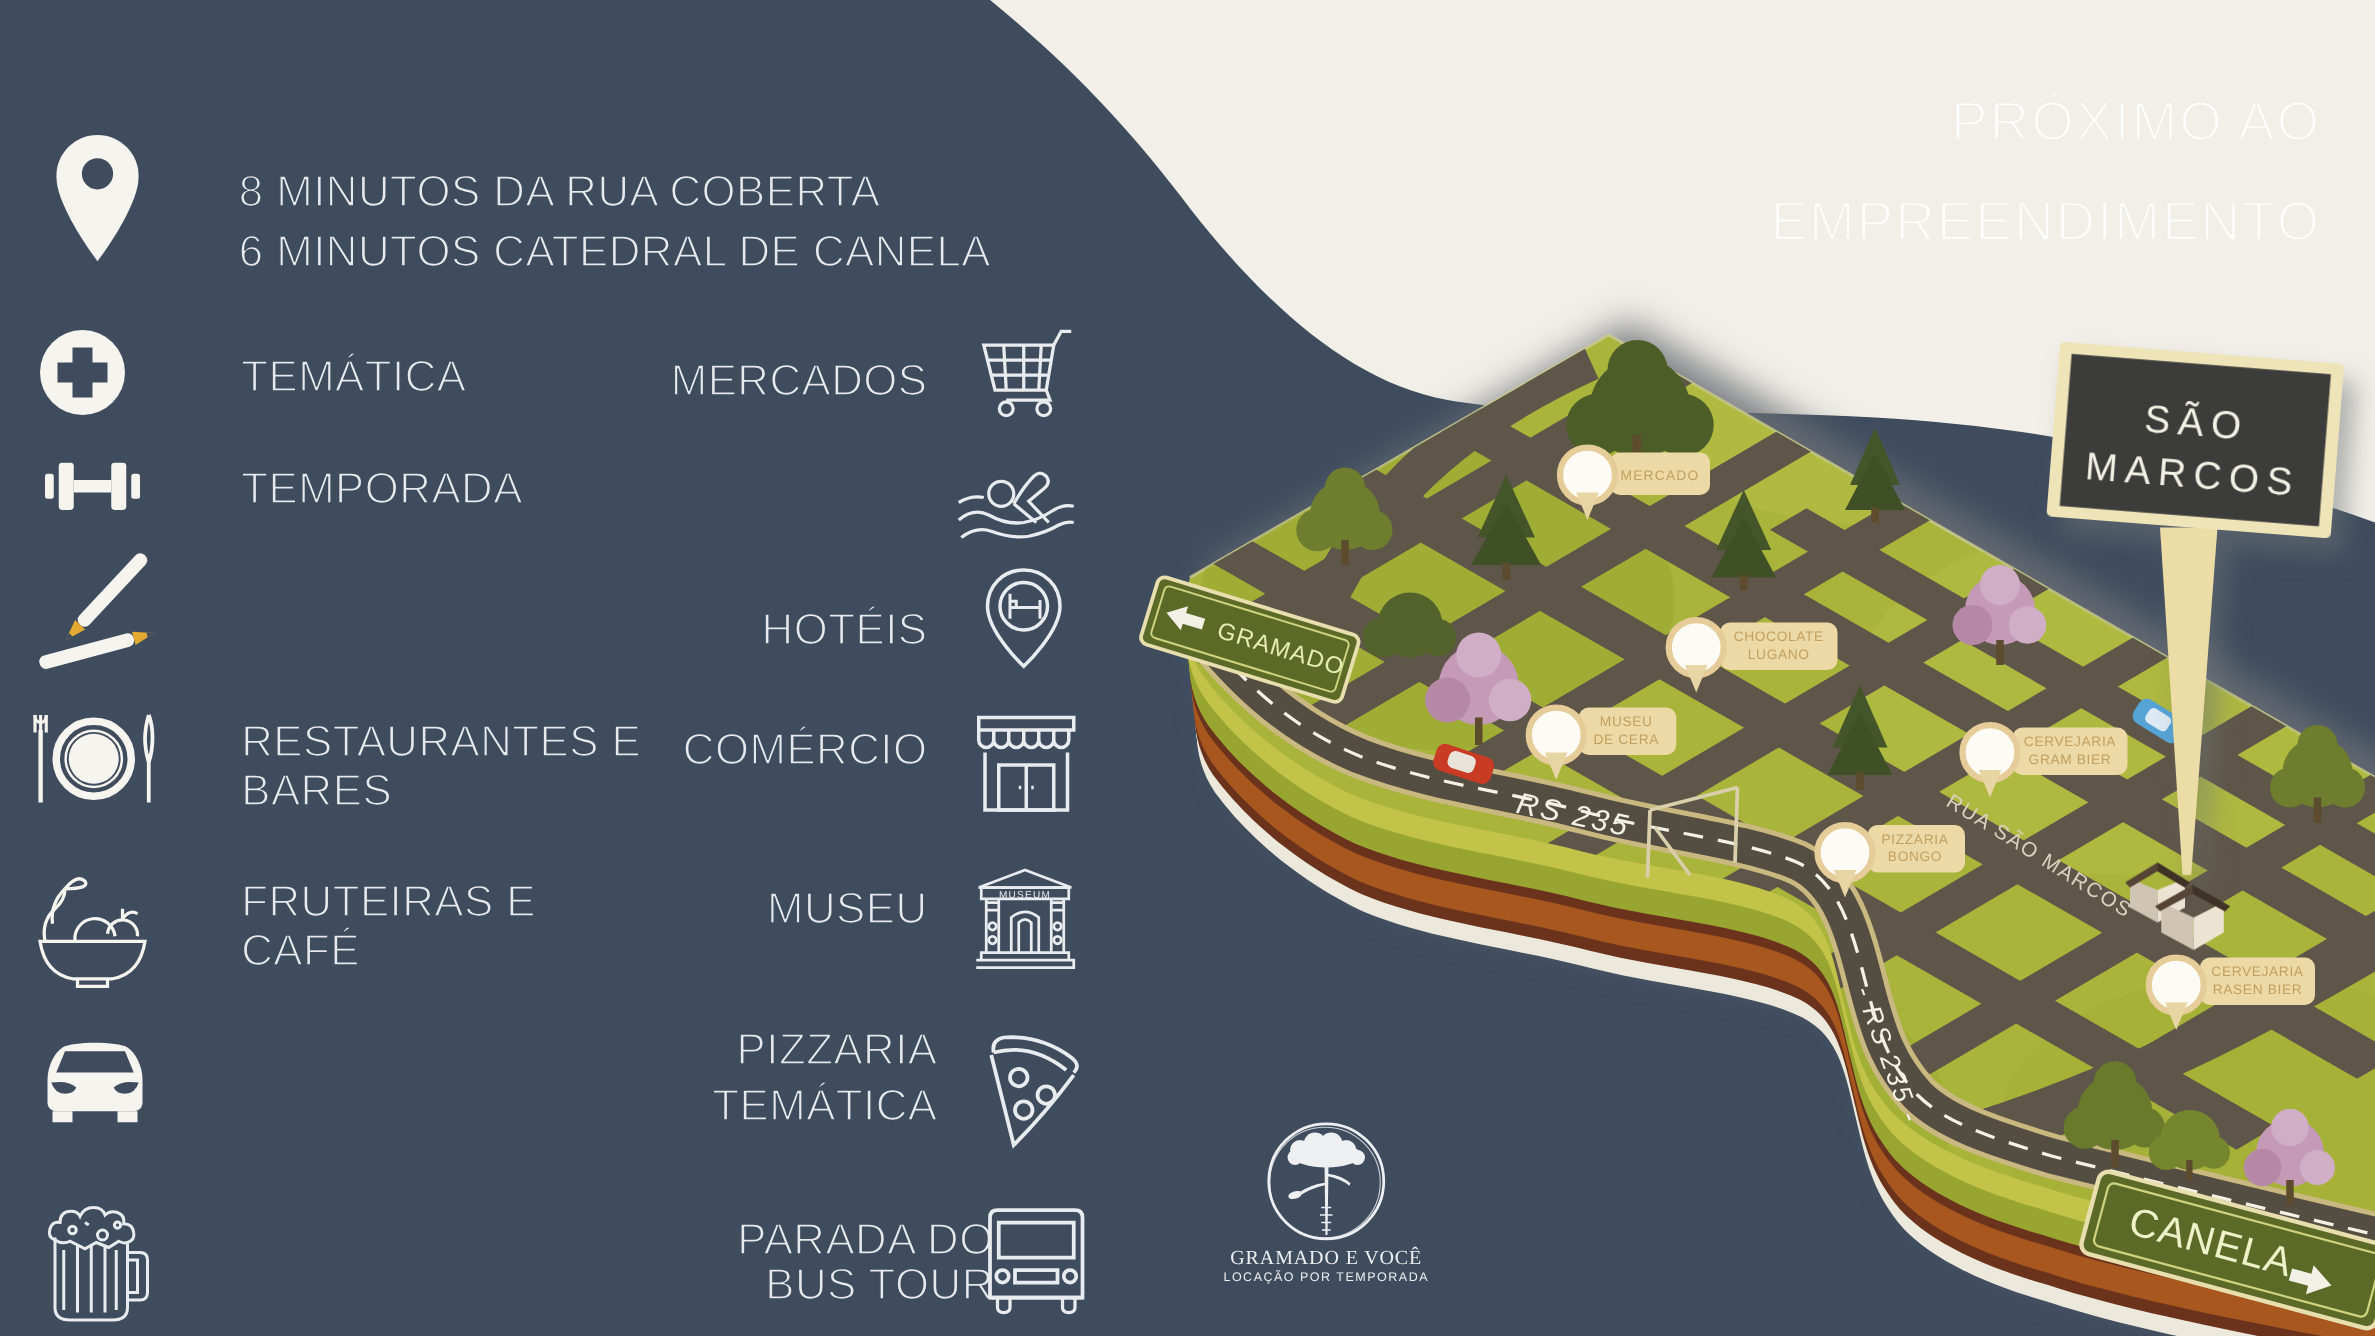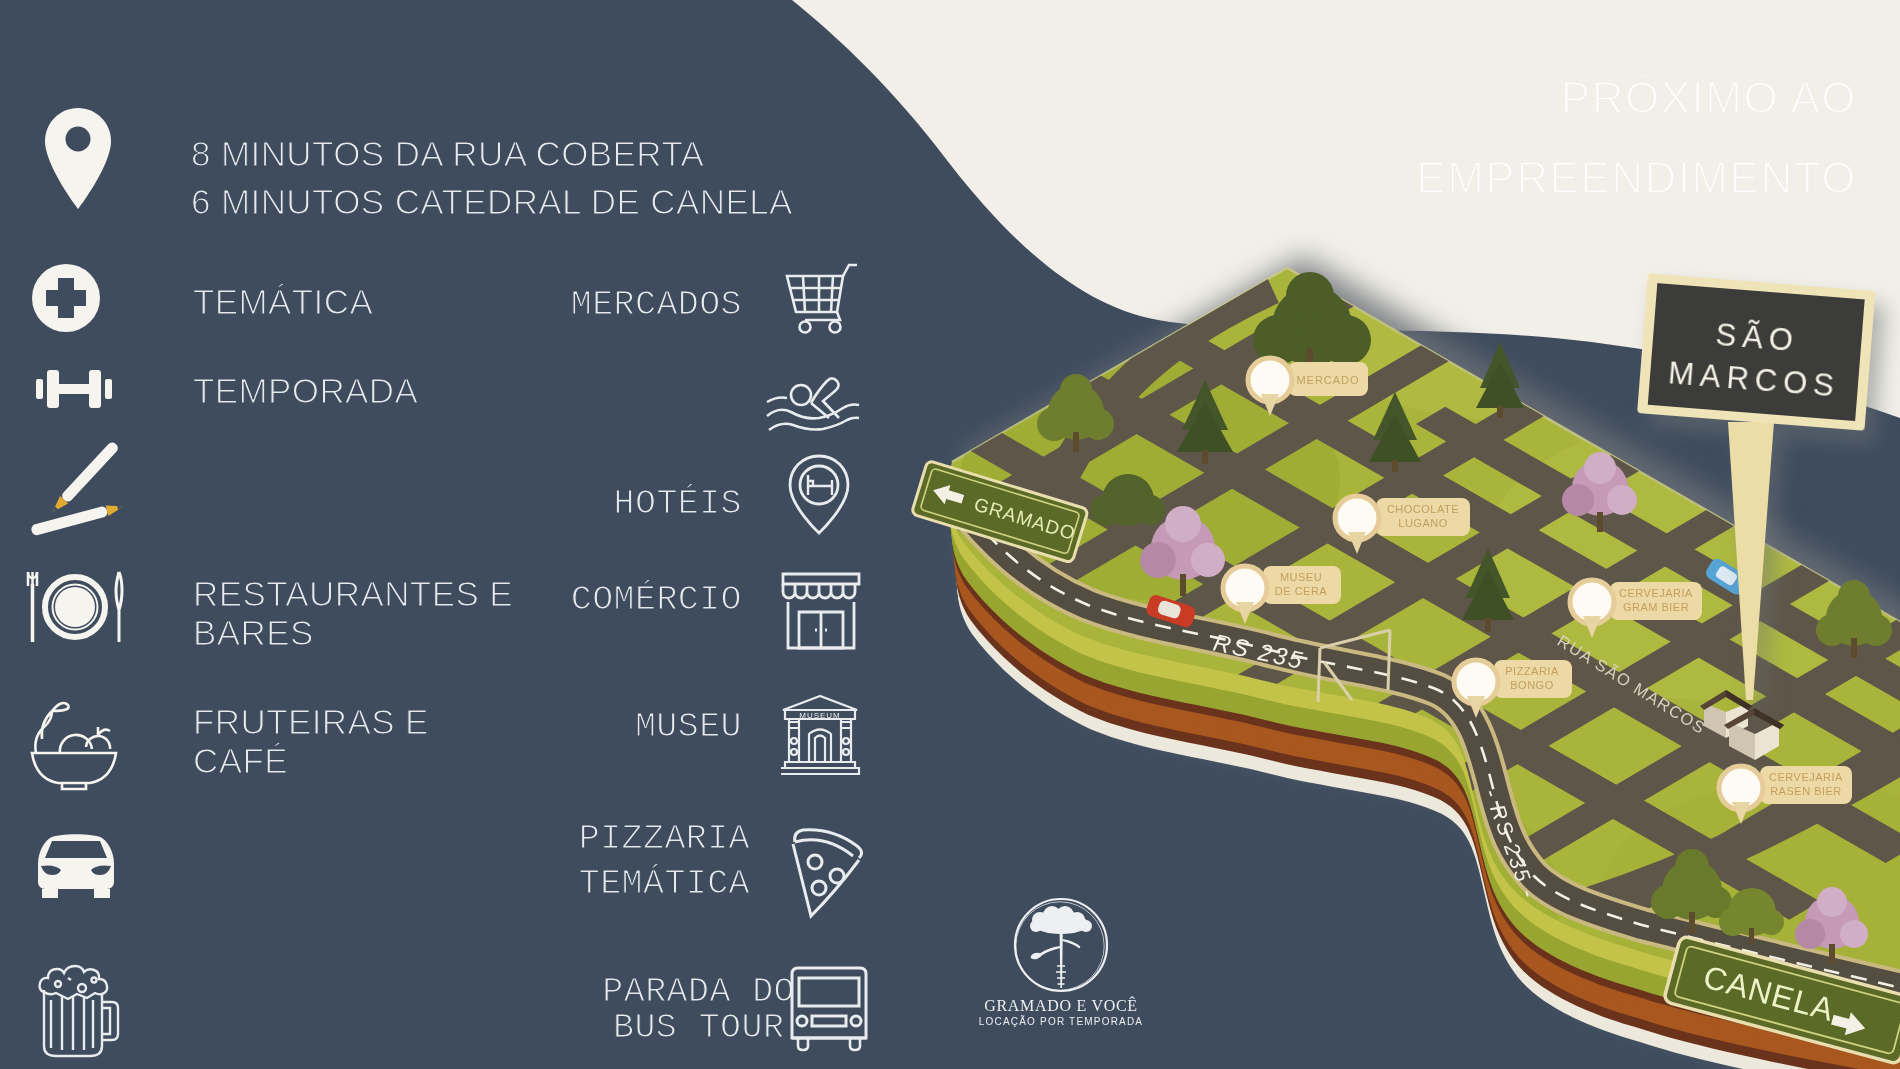--- a/index.html
+++ b/index.html
@@ -2,21 +2,21 @@
 <html lang="pt"><head>
 <meta charset="utf-8">
 <title>Próximo ao Empreendimento</title>
 <style>
   html,body{margin:0;padding:0;}
   body{width:1900px;height:1069px;overflow:hidden;background:#3e4c5e;
        font-family:"Liberation Sans", sans-serif;}
   .page{position:relative;width:1900px;height:1069px;overflow:hidden;}
   .abs{position:absolute;}
   .t{position:absolute;color:#e7eaec;font-size:35px;letter-spacing:.4px;white-space:nowrap;margin-left:43px;-webkit-text-stroke:1.2px #3e4c5e;}
-  .tr{text-align:center;font-family:Liberation Mono, monospace;}
+  .tr{text-align:right;}
   .title{position:absolute;top:58px;right:43px;text-align:right;color:#ffffff;
          font-size:44px;line-height:80px;letter-spacing:1.5px;white-space:nowrap;-webkit-text-stroke:2px #f1efe8;}
 </style>
 </head>
 <body>
 <div class="page">
 
 <svg class="abs" style="left:0;top:0" width="1900" height="1069" viewBox="0 0 1900 1069">
   <path d="M792,0 L1900,0 L1900,418 C1760,368 1640,342 1500,334 C1360,326 1235,334 1158,320 C1078,306 1008,238 953,168 C905,104 856,52 792,0 Z" fill="#f1efe8"></path>
 </svg>

